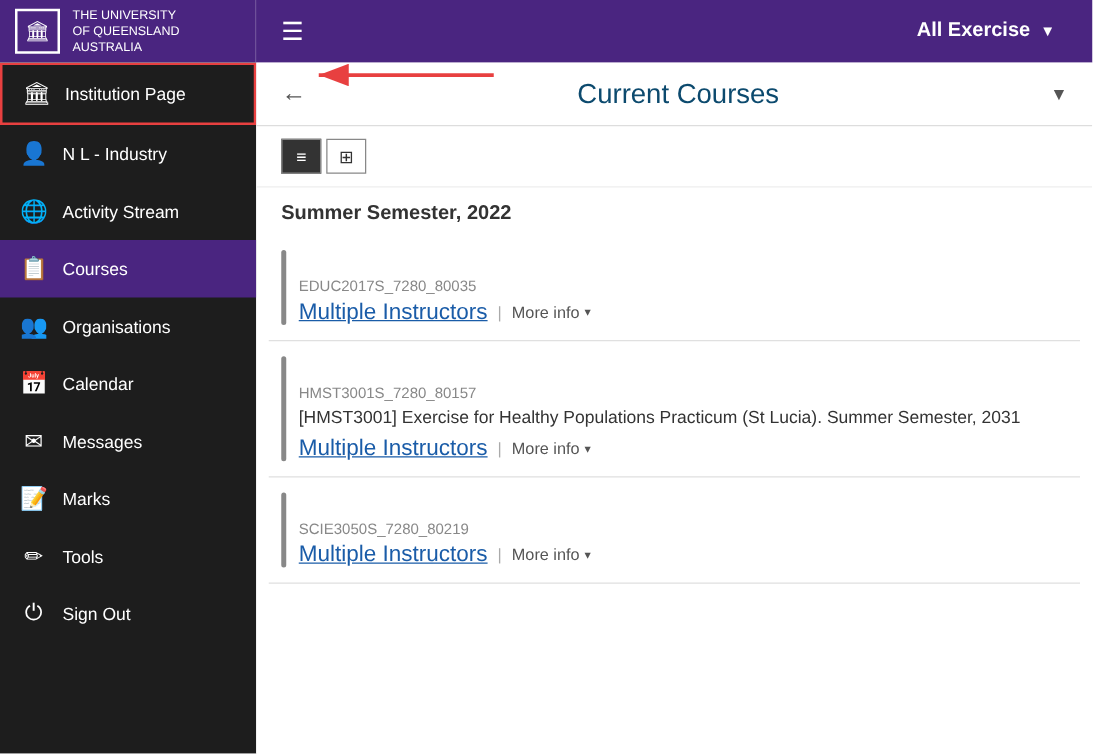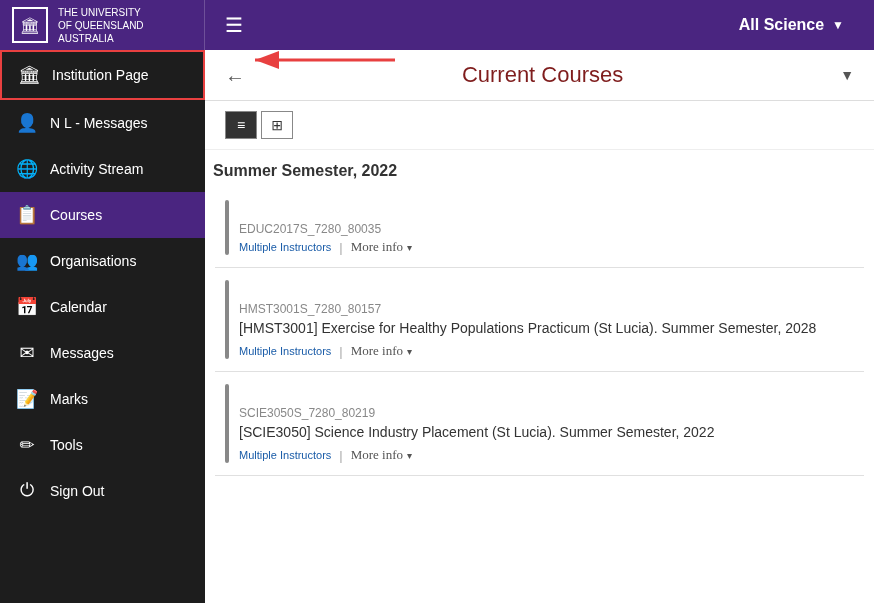--- a/index.html
+++ b/index.html
@@ -118,21 +118,21 @@
     }
     .back-arrow {
       font-size: 20px;
       color: #555;
       cursor: pointer;
     }
     .content-title {
       flex: 1;
       text-align: center;
       font-size: 22px;
-      color: #7f1d1d;
+      color: #0c4a6e;
       font-weight: normal;
     }
     .content-dropdown-arrow {
       font-size: 14px;
       color: #555;
     }
 
     
     .view-toggles {
       padding: 10px 20px;
@@ -152,21 +152,21 @@
       justify-content: center;
       font-size: 14px;
     }
     .view-btn.inactive {
       background: white;
       color: #333;
     }
 
     
     .semester-heading {
-      padding: 12px 8px 8px;
+      padding: 12px 20px 8px;
       font-size: 16px;
       font-weight: bold;
       color: #333;
     }
 
     
     .courses-list {
       flex: 1;
       overflow-y: auto;
       padding: 0 10px;
@@ -198,35 +198,35 @@
       margin-bottom: 6px;
       line-height: 1.3;
     }
     .course-footer {
       display: flex;
       align-items: center;
       gap: 8px;
     }
     .instructors-link {
       color: #1a5ca8;
-      font-size: 11px;
+      font-size: 18px;
+      text-decoration: underline;
       cursor: pointer;
     }
     .separator {
       color: #aaa;
       font-size: 13px;
     }
     .more-info {
       color: #555;
       font-size: 13px;
       cursor: pointer;
       display: flex;
       align-items: center;
       gap: 4px;
-      font-family: Liberation Serif, serif;
     }
     .more-info-arrow {
       font-size: 10px;
     }
 
     
     .courses-list::-webkit-scrollbar { width: 6px; }
     .courses-list::-webkit-scrollbar-track { background: #f1f1f1; }
     .courses-list::-webkit-scrollbar-thumb { background: #ccc; }
   </style>
@@ -239,37 +239,37 @@
       <span style="color:white; font-size:16px;">🏛</span>
     </div>
     <div class="logo-text">
       <span>The University</span><br>
       <span>of Queensland</span><br>
       <span>Australia</span>
     </div>
   </div>
   <div class="hamburger">☰</div>
   <div class="courses-label">
-    <span>All Science</span>
+    <span>All Exercise</span>
     <span class="dropdown-arrow">▼</span>
   </div>
 </div>
 
 <div class="main-area">
 
   <div class="sidebar">
 
     <div class="sidebar-item highlighted" style="border: 2px solid #e84040; position: relative;">
       <span class="sidebar-icon">🏛</span>
       <span>Institution Page</span>
     </div>
 
     <div class="sidebar-item">
       <span class="sidebar-icon">👤</span>
-      <span>N L - Messages</span>
+      <span>N L - Industry</span>
     </div>
 
     <div class="sidebar-item">
       <span class="sidebar-icon">🌐</span>
       <span>Activity Stream</span>
     </div>
 
     <div class="sidebar-item active">
       <span class="sidebar-icon">📋</span>
       <span>Courses</span>
@@ -347,37 +347,36 @@
               <span class="more-info-arrow">▾</span>
             </span>
           </div>
         </div>
       </div>
 
       <div class="course-item">
         <div class="course-left-bar"></div>
         <div class="course-details">
           <div class="course-code">HMST3001S_7280_80157</div>
-          <div class="course-name">[HMST3001] Exercise for Healthy Populations Practicum (St Lucia). Summer Semester, 2028</div>
+          <div class="course-name">[HMST3001] Exercise for Healthy Populations Practicum (St Lucia). Summer Semester, 2031</div>
           <div class="course-footer">
             <span class="instructors-link">Multiple Instructors</span>
             <span class="separator">|</span>
             <span class="more-info">
               <span>More info</span>
               <span class="more-info-arrow">▾</span>
             </span>
           </div>
         </div>
       </div>
 
       <div class="course-item">
         <div class="course-left-bar"></div>
         <div class="course-details">
           <div class="course-code">SCIE3050S_7280_80219</div>
-          <div class="course-name">[SCIE3050] Science Industry Placement (St Lucia). Summer Semester, 2022</div>
           <div class="course-footer">
             <span class="instructors-link">Multiple Instructors</span>
             <span class="separator">|</span>
             <span class="more-info">
               <span>More info</span>
               <span class="more-info-arrow">▾</span>
             </span>
           </div>
         </div>
       </div>

